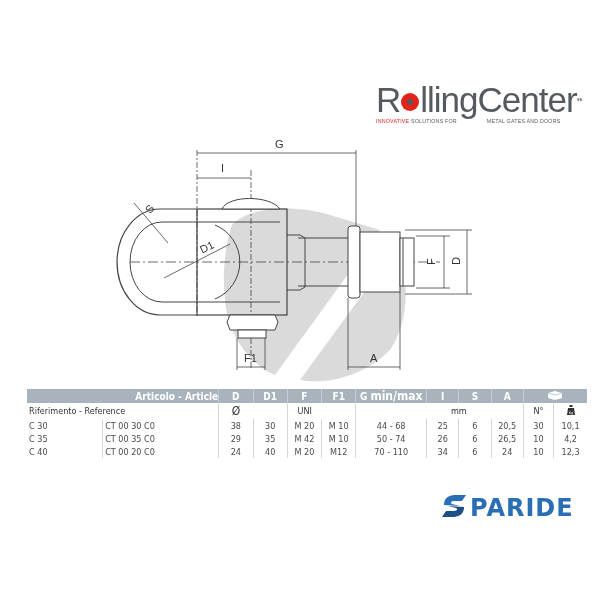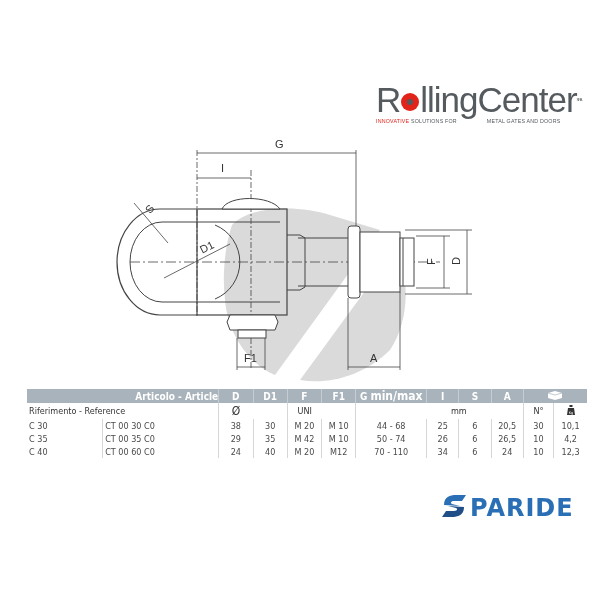--- a/index.html
+++ b/index.html
@@ -186,21 +186,21 @@
     <td>M 10</td>
     <td>50 - 74</td>
     <td>26</td>
     <td>6</td>
     <td>26,5</td>
     <td>10</td>
     <td>4,2</td>
   </tr>
   <tr>
     <td class="left nob">C 40</td>
-    <td class="left">CT 00 60 C0</td>
+    <td class="left">CT 00 20 C0</td>
     <td>24</td>
     <td>40</td>
     <td>M 20</td>
     <td>M12</td>
     <td>70 - 110</td>
     <td>34</td>
     <td>6</td>
     <td>24</td>
     <td>10</td>
     <td>12,3</td>

